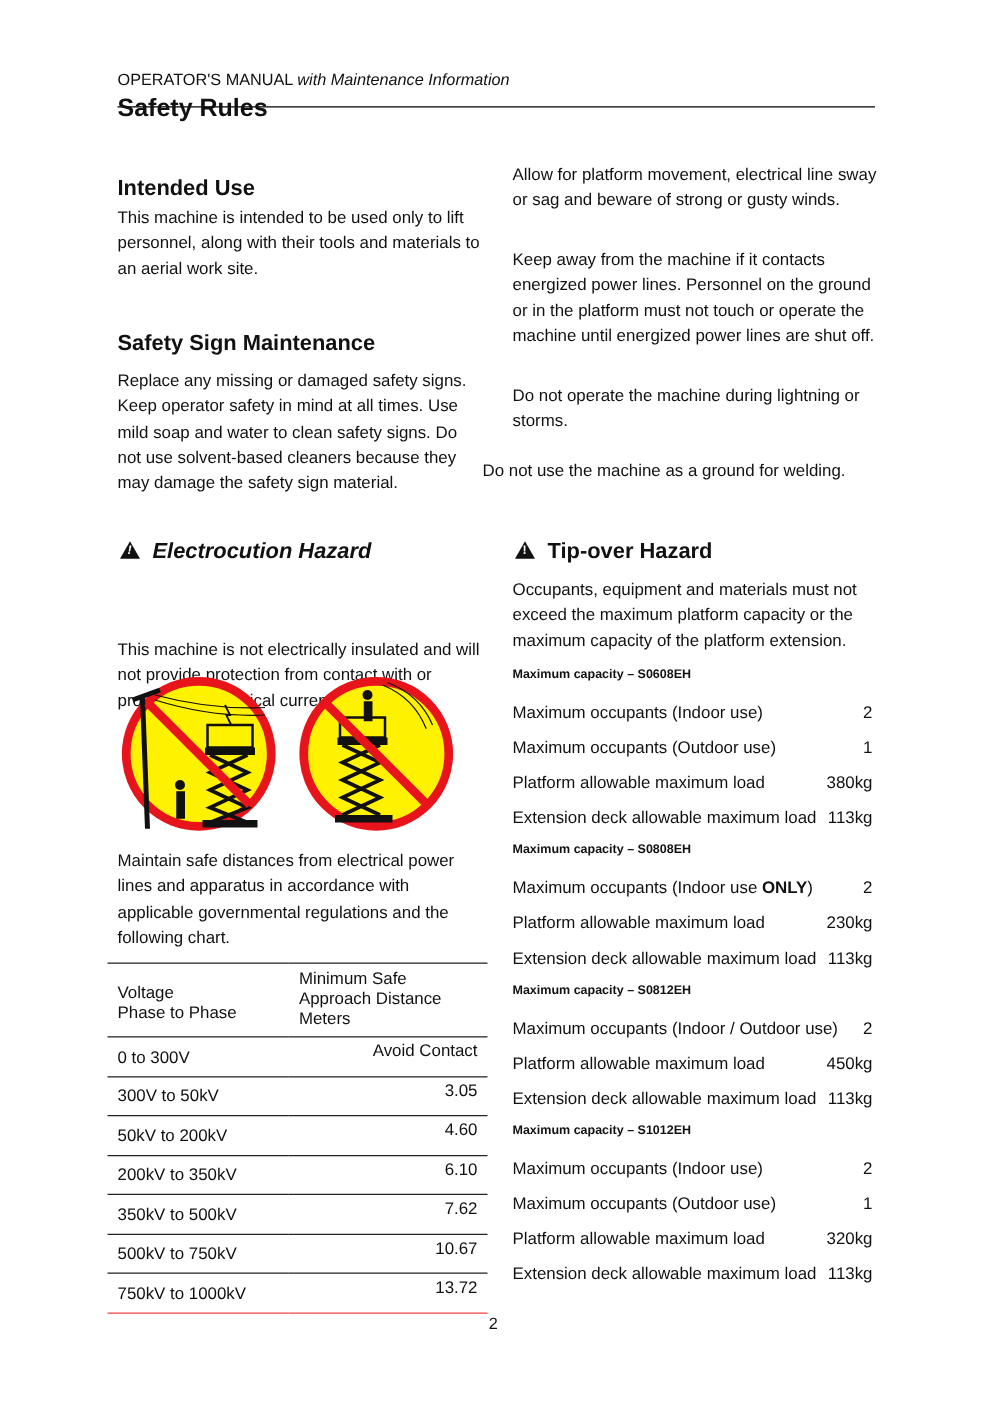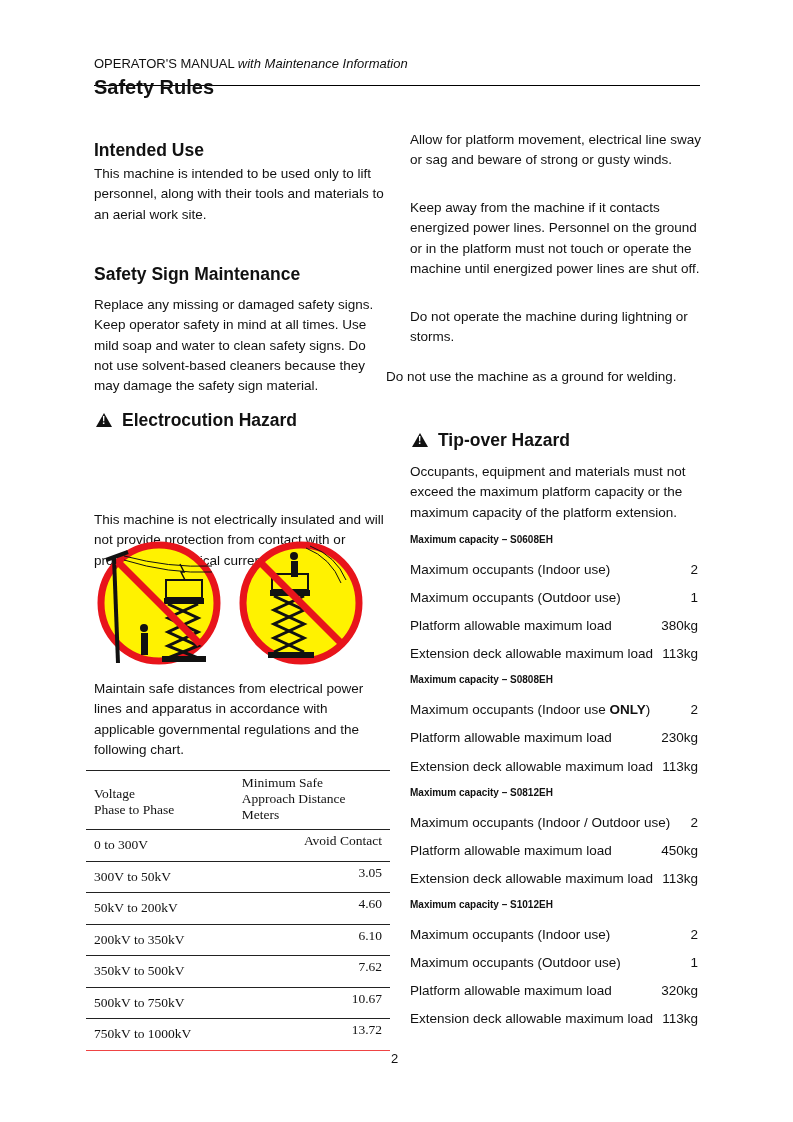--- a/index.html
+++ b/index.html
@@ -4,21 +4,21 @@
 <style>
   html, body { margin: 0; padding: 0; background: #ffffff; }
   body { width: 793px; height: 1122px; position: relative; font-family: "Liberation Sans", sans-serif; color: #111; overflow: hidden; }
   .header { position: absolute; left: 94px; top: 56px; width: 606px; font-size: 13px; border-bottom: 1.5px solid #000; padding-bottom: 14px; }
   .header i { font-style: italic; }
   .page-title { position: absolute; left: 94px; top: 76px; font-size: 20px; font-weight: bold; }
   .h2 { font-size: 17.5px; font-weight: bold; position: absolute; }
   .p { font-size: 13.5px; line-height: 20.3px; position: absolute; }
   .warn { display: inline-block; width: 0; height: 0; border-left: 8px solid transparent; border-right: 8px solid transparent; border-bottom: 14px solid #111; position: relative; margin-right: 10px; vertical-align: -1px; }
   .warn::after { content: "!"; position: absolute; left: -2px; top: 2px; color: #fff; font-size: 10px; font-weight: bold; }
-  table.dist { position: absolute; left: 86px; top: 770px; width: 304px; border-collapse: collapse; font-size: 13.5px; font-family: Liberation Serif, serif; }
+  table.dist { position: absolute; left: 86px; top: 770px; width: 304px; border-collapse: collapse; font-size: 13.5px; }
   table.dist th, table.dist td { border-top: 1px solid #222; padding: 0 8px; font-weight: normal; }
   table.dist tr:last-child td { border-bottom: 1px solid #ef4444; }
   table.dist th { height: 54px; text-align: left; line-height: 16px; }
   table.dist th.r { text-align: left; vertical-align: top; padding-top: 4px; }
   table.dist th.l { vertical-align: middle; padding-top: 4px; }
   table.dist td { height: 27.5px; }
   table.dist td.r { text-align: right; vertical-align: top; padding-top: 3px; }
   .cap-title { position: absolute; left: 410px; font-size: 10px; font-weight: bold; }
   .cap-row { position: absolute; left: 410px; width: 288px; font-size: 13.5px; display: flex; justify-content: space-between; }
   .page-num { position: absolute; left: 391px; top: 1051px; font-size: 13px; }
@@ -31,21 +31,21 @@
   <i>with Maintenance Information</i>
 </div>
 <div class="page-title">Safety Rules</div>
 
 <div class="h2" style="left:94px; top:140px;">Intended Use</div>
 <div class="p" style="left:94px; top:164px; width:292px;">This machine is intended to be used only to lift personnel, along with their tools and materials to an aerial work site.</div>
 
 <div class="h2" style="left:94px; top:264px;">Safety Sign Maintenance</div>
 <div class="p" style="left:94px; top:295px; width:292px;">Replace any missing or damaged safety signs. Keep operator safety in mind at all times. Use mild soap and water to clean safety signs. Do not use solvent-based cleaners because they may damage the safety sign material.</div>
 
-<div class="h2" style="left:96px; top:410px;">
+<div class="h2" style="left:96px; top:430px;font-style:italic;">
   <span class="warn"></span><span>Electrocution Hazard</span>
 </div>
 <div class="p" style="left:94px; top:462px; width:292px;margin-top:48px;">This machine is not electrically insulated and will not provide protection from contact with or proximity to electrical current.</div>
 
 <svg style="position:absolute; left:94px; top:538px;" width="130" height="130" viewBox="0 0 130 130">
   <circle cx="65" cy="65" r="58" fill="#fff200" stroke="#e8141b" stroke-width="7"></circle>
   <line x1="20" y1="20" x2="24" y2="125" stroke="#111" stroke-width="4"></line>
   <line x1="12" y1="22" x2="34" y2="14" stroke="#111" stroke-width="4"></line>
   <path d="M30 18 Q75 30 118 28" stroke="#111" stroke-width="1" fill="none"></path>
   <path d="M30 22 Q75 36 118 34" stroke="#111" stroke-width="1" fill="none"></path>

